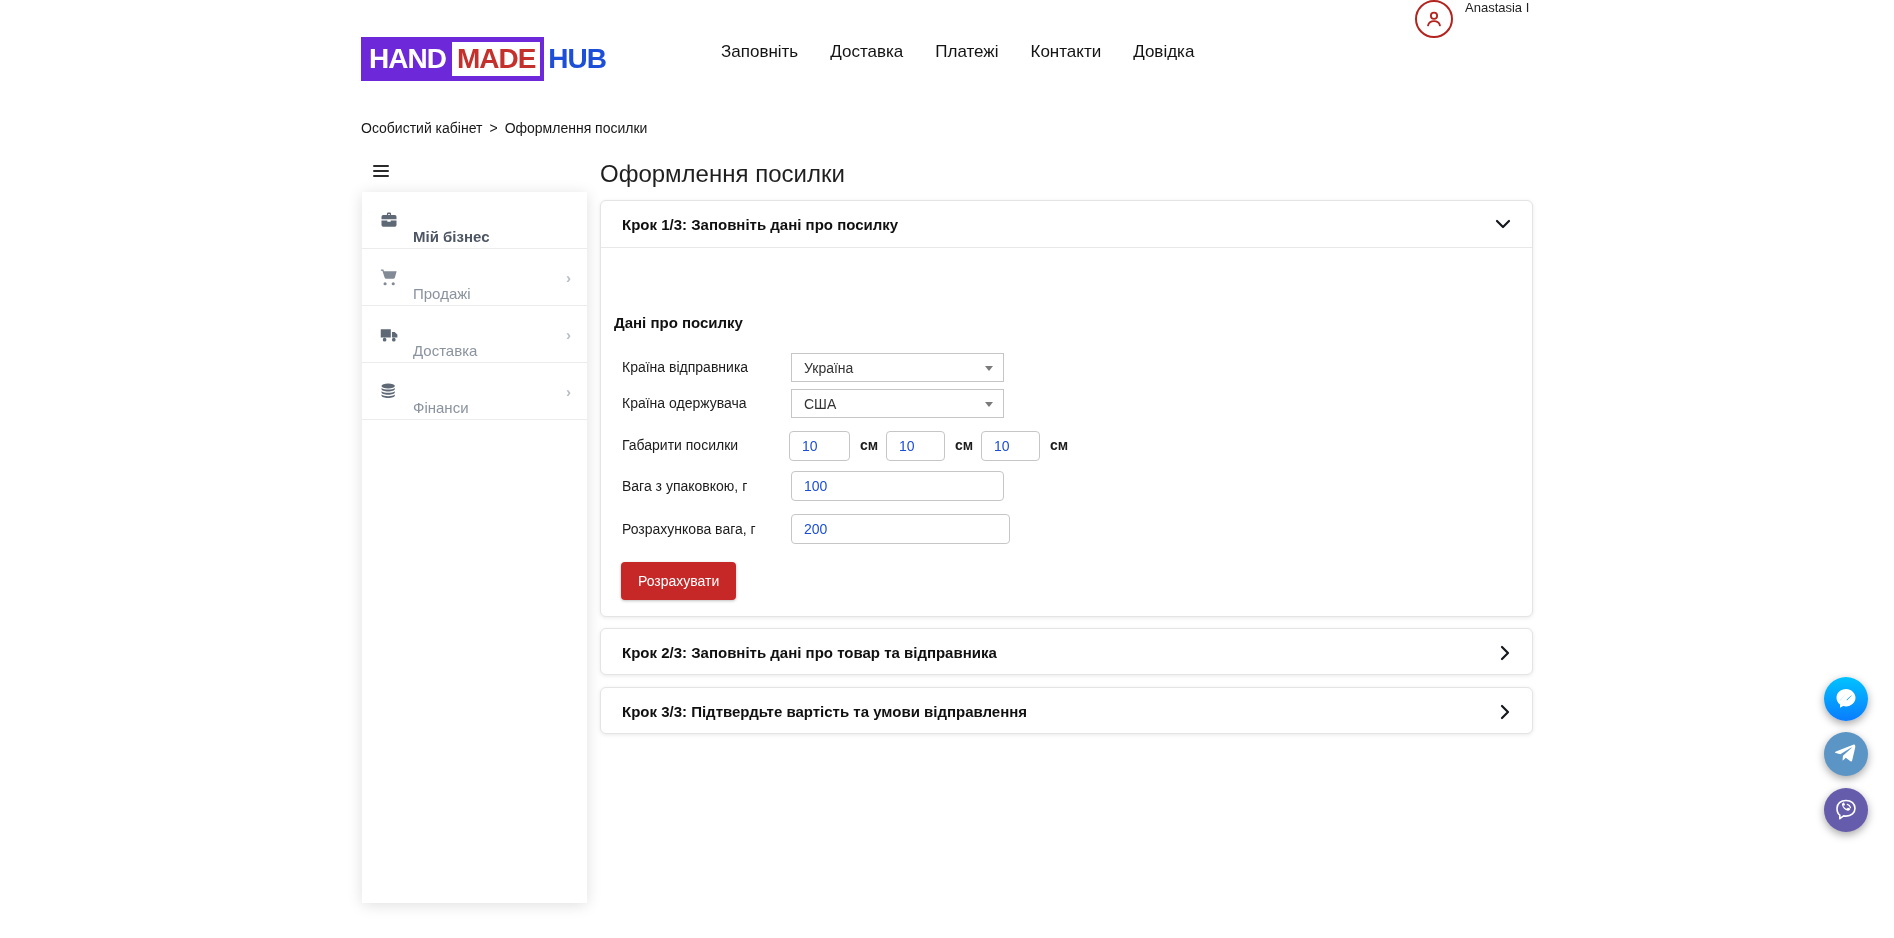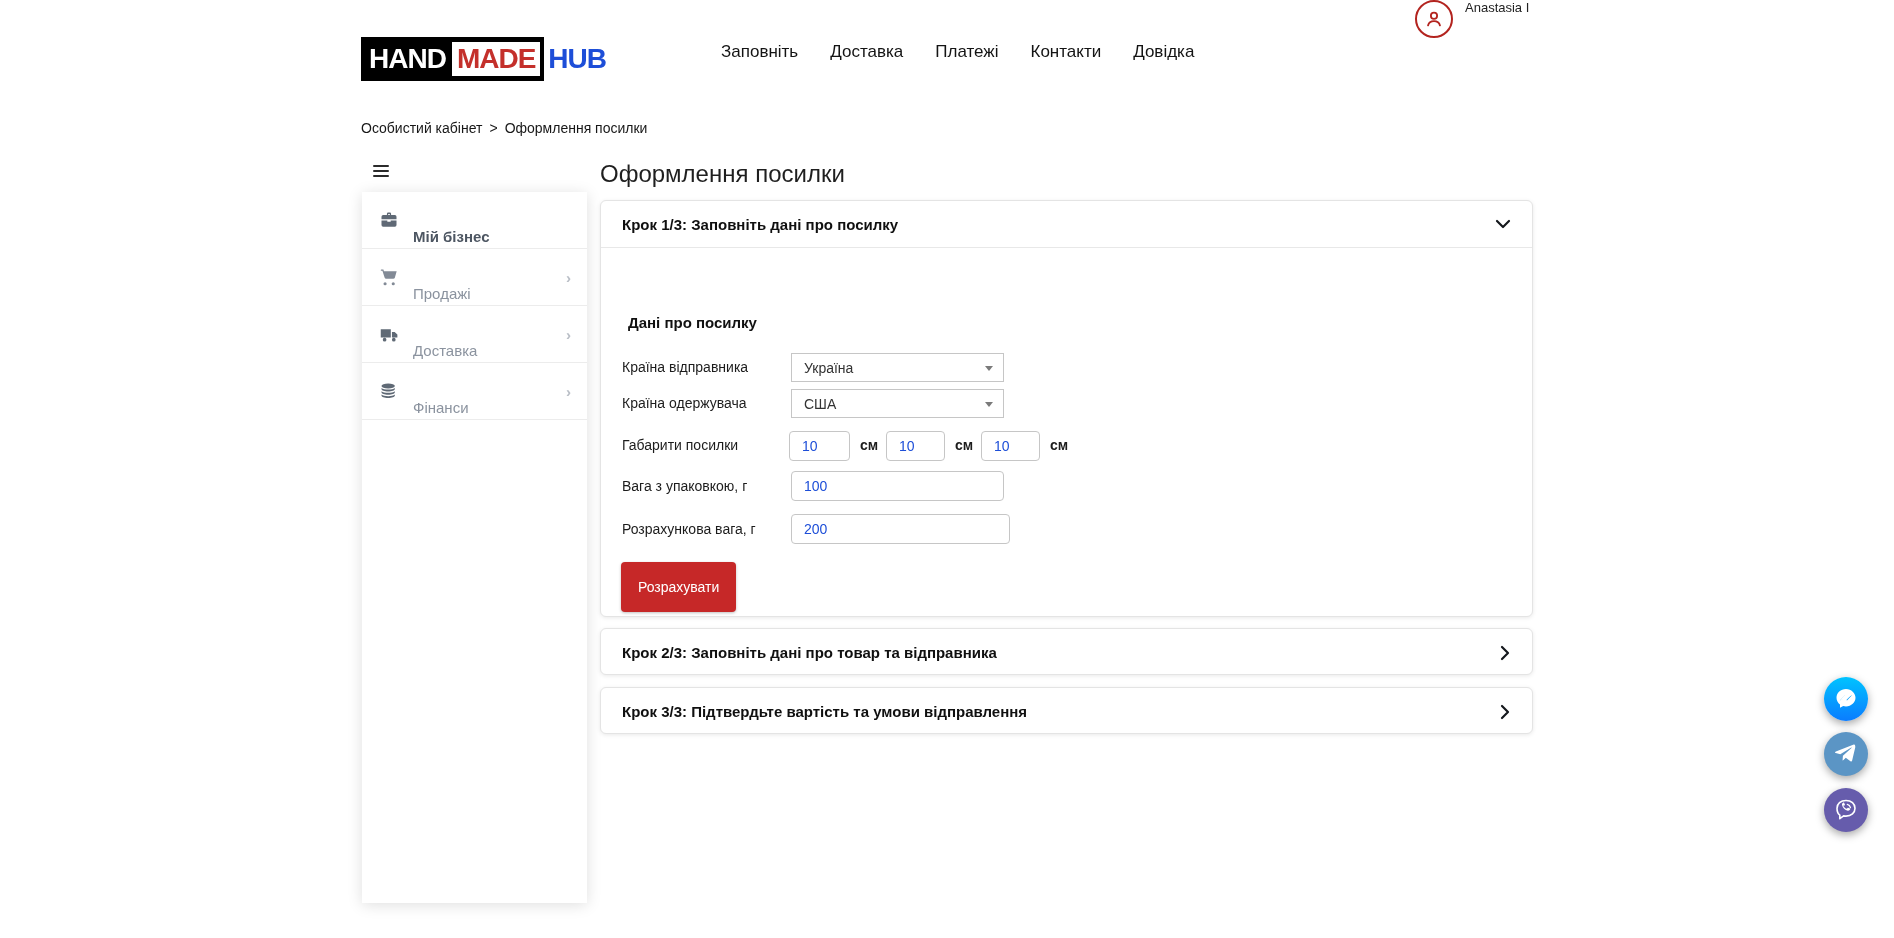--- a/index.html
+++ b/index.html
@@ -6,21 +6,21 @@
   html,body { width:1894px; height:938px; }
   body {
     background:#ffffff;
     font-family:"Liberation Sans", sans-serif;
     position:relative;
     overflow:hidden;
     color:#1c1c1c;
   }
   
   .logo { position:absolute; left:361px; top:37px; display:flex; align-items:center; height:44px; cursor:pointer; }
-  .logo-red { background:#000000; display:flex; align-items:center; padding:3px 4px 3px 8px; height:44px; }
+  .logo-red { background:#6d28d9; display:flex; align-items:center; padding:3px 4px 3px 8px; height:44px; }
   .logo-red .p1 { color:#fff; font-weight:bold; font-size:28px; letter-spacing:-1px; margin-right:6px; }
   .logo-made { background:#fff; color:#c4302b; font-weight:bold; font-size:28px; letter-spacing:-1px; padding:0 5px; height:34px; display:flex; align-items:center; }
   .logo-hub { color:#1d4ed8; font-weight:bold; font-size:28px; letter-spacing:-1px; margin-left:4px; }
   .topnav { position:absolute; left:721px; top:0; height:104px; display:flex; align-items:center; gap:32px; }
   .topnav a { font-size:17px; color:#141414; text-decoration:none; cursor:pointer; white-space:nowrap; }
   .userbox { position:absolute; left:1415px; top:0; height:104px; display:flex; align-items:flex-start; gap:12px; cursor:pointer; }
   .avatar { width:38px; height:38px; border-radius:50%; border:2px solid #b3241f; display:flex; align-items:center; justify-content:center; }
   .username { font-size:13px; color:#222; }
   
   .breadcrumb { position:absolute; left:361px; top:120px; font-size:14px; color:#171717; display:flex; gap:7px; }
@@ -40,30 +40,30 @@
   .page-title { position:absolute; left:600px; top:160px; font-size:24px; font-weight:400; color:#1f1f1f; }
   .card { position:absolute; left:600px; width:933px; background:#fff; border:1px solid #e4e4e4; border-radius:6px;
           box-shadow:0 1px 4px rgba(0,0,0,0.09); }
   .card-head { height:47px; display:flex; align-items:center; padding:0 21px; cursor:pointer; }
   .card-head .head-label { font-size:15px; font-weight:700; color:#101010; }
   .card-head .head-chev { margin-left:auto; display:flex; align-items:center; }
   #card1 { top:200px; height:417px; }
   #card1 .card-head { border-bottom:1px solid #e8e8e8; }
   #card2 { top:628px; height:47px; }
   #card3 { top:687px; height:47px; }
-  .section-title { position:absolute; left:27px; top:66px; font-size:15px; font-weight:700; color:#111; }
+  .section-title { position:absolute; left:13px; top:66px; font-size:15px; font-weight:700; color:#111; }
   .f-label { position:absolute; left:21px; font-size:14px; color:#1c1c1c; }
   .sel { position:absolute; left:190px; width:213px; height:29px; border:1px solid #c6c6c6; border-radius:0;
          background:#fff; display:flex; align-items:center; padding:0 26px 0 12px; font-size:14px; color:#333; cursor:pointer; }
   .sel .tri { position:absolute; right:10px; top:12px; width:0; height:0;
               border-left:4px solid transparent; border-right:4px solid transparent; border-top:5px solid #7a7a7a; }
   .inp { position:absolute; height:30px; border:1px solid #c6c6c6; border-radius:4px; font-size:14px; color:#1d4ed8;
          padding:0 12px; font-family:"Liberation Sans",sans-serif; outline:none; background:#fff; }
   .unit { position:absolute; font-size:14px; font-weight:700; color:#1c1c1c; }
-  .calc-btn { position:absolute; left:20px; top:314px; height:50px; padding:0 17px; background:#c62828; border:none;
+  .calc-btn { position:absolute; left:20px; top:314px; height:38px; padding:0 17px; background:#c62828; border:none;
               border-radius:4px; color:#fff; font-size:14px; font-family:"Liberation Sans",sans-serif; cursor:pointer;
               box-shadow:0 1px 3px rgba(0,0,0,0.25); }
   
   .social { position:fixed; right:26px; width:44px; }
   .soc-btn { width:44px; height:44px; border-radius:50%; display:flex; align-items:center; justify-content:center;
              cursor:pointer; box-shadow:0 3px 8px rgba(0,0,0,0.35); position:absolute; left:0; }
   #soc-messenger { top:677px; background:linear-gradient(180deg,#00c3ff 0%,#0a7cff 100%); }
   #soc-telegram  { top:732px; background:#5b95c5; }
   #soc-viber     { top:788px; background:#665cac; }
 </style>

